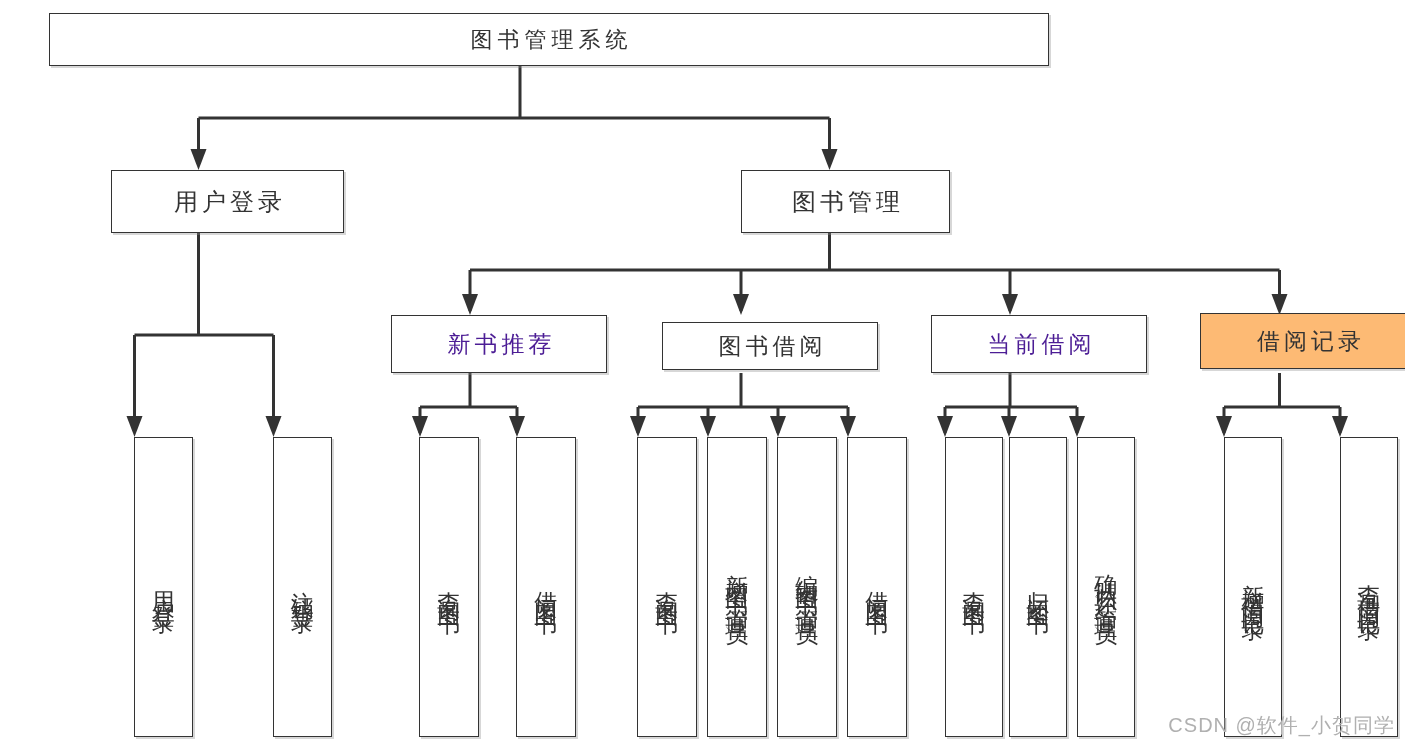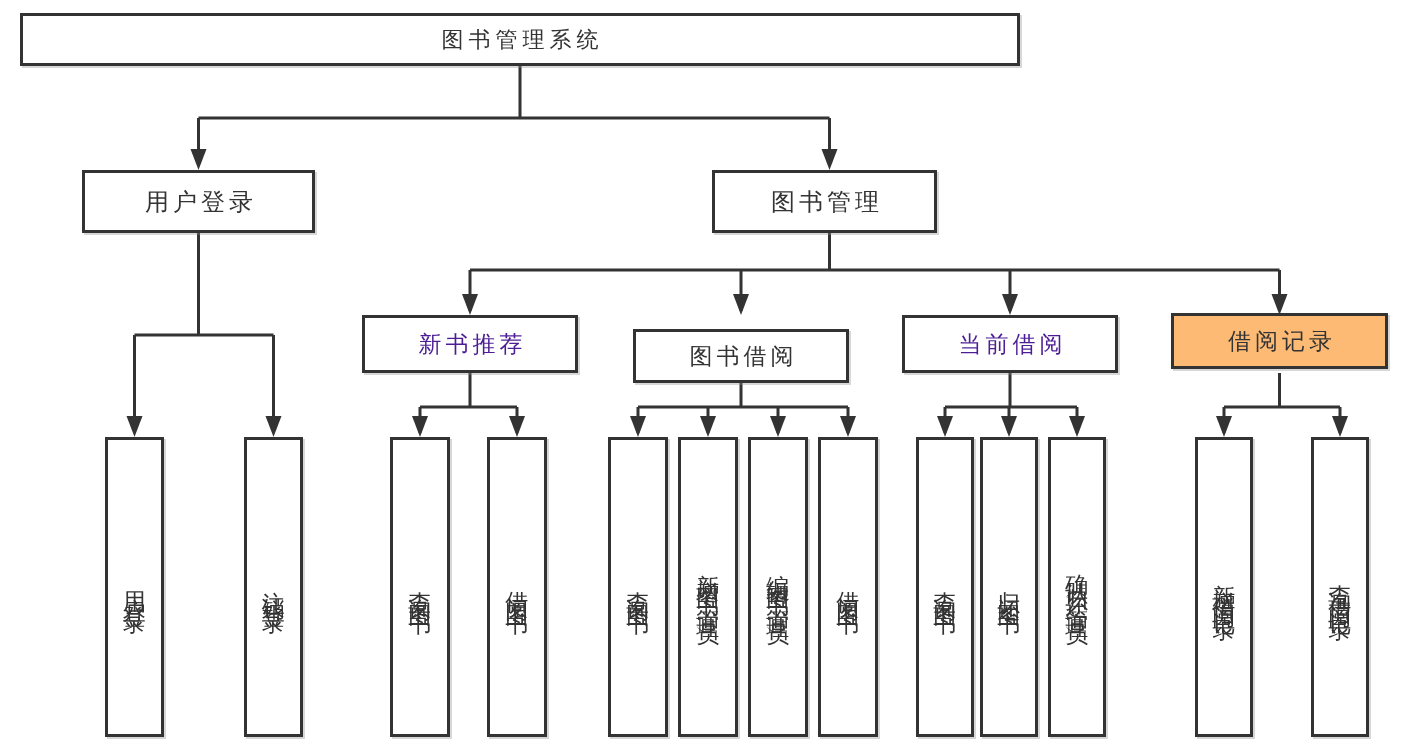--- a/index.html
+++ b/index.html
@@ -19,26 +19,27 @@
     position: absolute;
     left: 0;
     top: 0;
     width: 1405px;
     height: 747px;
   }
   .node {
     position: absolute;
     box-sizing: border-box;
     background: #ffffff;
-    border: 3px solid #0c4a6e;
+    border: 1px solid #0c4a6e;
     box-shadow: 2px 2px 0 rgba(140,140,140,0.35);
     display: flex;
     align-items: center;
     justify-content: center;
     color: #333333;
+    margin-left: 29px;
   }
   .node.h span {
     white-space: nowrap;
     letter-spacing: 5px;
     text-indent: 5px;
   }
   .node.lv1 span { font-size: 22px; }
   .node.lv2 span { font-size: 24px; letter-spacing: 4px; }
   .node.lv3 span { font-size: 23px; letter-spacing: 4px; }
   .node.v span {
@@ -91,27 +92,27 @@
       <polygon points="1216,416 1232,416 1224,437" fill="#333333"></polygon>
       <polygon points="1332,416 1348,416 1340,437" fill="#333333"></polygon>
     </svg>
   <div id="boxes">
       <div class="node h lv1" style="left: 20px; top: 13px; width: 1000px; height: 53px; border-color: rgb(51, 51, 51); background: rgb(255, 255, 255);">
         <span style="color: rgb(51, 51, 51);">图书管理系统</span>
       </div>
       <div class="node h lv2" style="left: 82px; top: 170px; width: 233px; height: 63px; border-color: rgb(51, 51, 51); background: rgb(255, 255, 255);">
         <span style="color: rgb(51, 51, 51);">用户登录</span>
       </div>
-      <div class="node h lv2" style="left: 712px; top: 170px; width: 225px; height: 63px; border-color: rgb(51, 51, 51); background: rgb(255, 255, 255); align-items: center;">
+      <div class="node h lv2" style="left: 712px; top: 170px; width: 209px; height: 63px; border-color: rgb(51, 51, 51); background: rgb(255, 255, 255); align-items: center;">
         <span style="color: rgb(51, 51, 51);">图书管理</span>
       </div>
       <div class="node h lv3" style="left: 362px; top: 315px; width: 216px; height: 58px; border-color: rgb(51, 51, 51); background: rgb(255, 255, 255);">
         <span style="color: #4c1d95;">新书推荐</span>
       </div>
-      <div class="node h lv3" style="left: 633px; top: 329px; width: 216px; height: 54px; border-color: rgb(51, 51, 51); background: rgb(255, 255, 255);">
+      <div class="node h lv3" style="left: 633px; top: 322px; width: 216px; height: 48px; border-color: rgb(51, 51, 51); background: rgb(255, 255, 255);">
         <span style="color: rgb(51, 51, 51);">图书借阅</span>
       </div>
       <div class="node h lv3" style="left: 902px; top: 315px; width: 216px; height: 58px; border-color: rgb(51, 51, 51); background: rgb(255, 255, 255);">
         <span style="color: #4c1d95;">当前借阅</span>
       </div>
       <div class="node h lv3" style="left: 1171px; top: 313px; width: 217px; height: 56px; border-color: rgb(51, 51, 51); background: #fdba74;">
         <span style="color: rgb(51, 51, 51);">借阅记录</span>
       </div>
       <div class="node v lv4" style="left: 105px; top: 437px; width: 59px; height: 300px; border-color: rgb(51, 51, 51); background: rgb(255, 255, 255);">
         <span style="color: rgb(51, 51, 51);">用户登录</span>
@@ -146,13 +147,14 @@
       <div class="node v lv4" style="left: 1048px; top: 437px; width: 58px; height: 300px; border-color: rgb(51, 51, 51); background: rgb(255, 255, 255);">
         <span style="color: rgb(51, 51, 51);">确认归还（管理员）</span>
       </div>
       <div class="node v lv4" style="left: 1195px; top: 437px; width: 58px; height: 300px; border-color: rgb(51, 51, 51); background: rgb(255, 255, 255);">
         <span style="color: rgb(51, 51, 51);">新增借阅记录</span>
       </div>
       <div class="node v lv4" style="left: 1311px; top: 437px; width: 58px; height: 300px; border-color: rgb(51, 51, 51); background: rgb(255, 255, 255);">
         <span style="color: rgb(51, 51, 51);">查询借阅记录</span>
       </div>
     </div>
+  <div class="watermark" id="watermark" style="color: rgb(176, 176, 176);">CSDN @软件_小贺同学</div>
 </div>
 
 </body></html>

